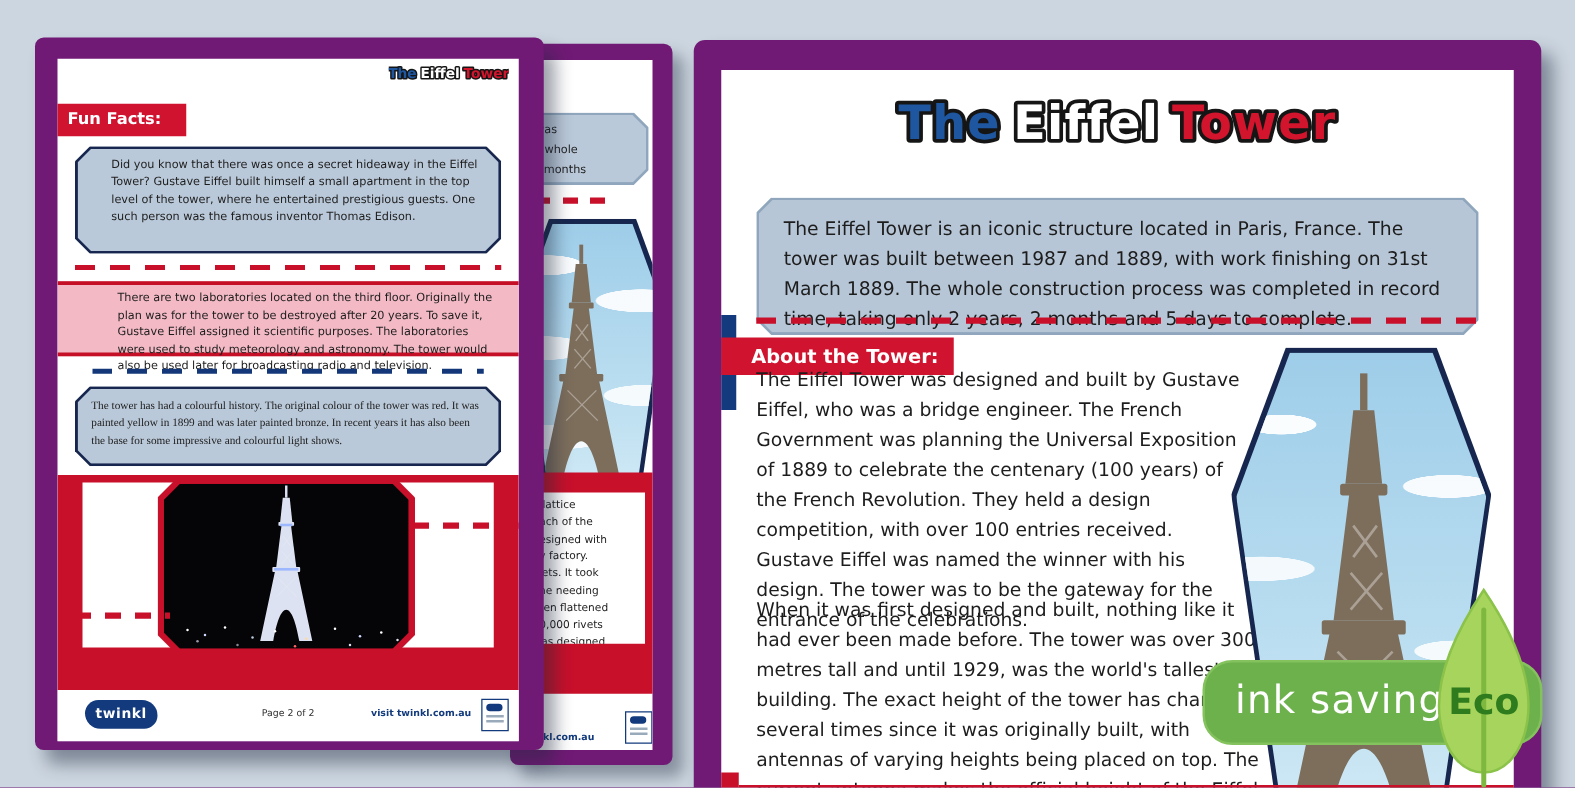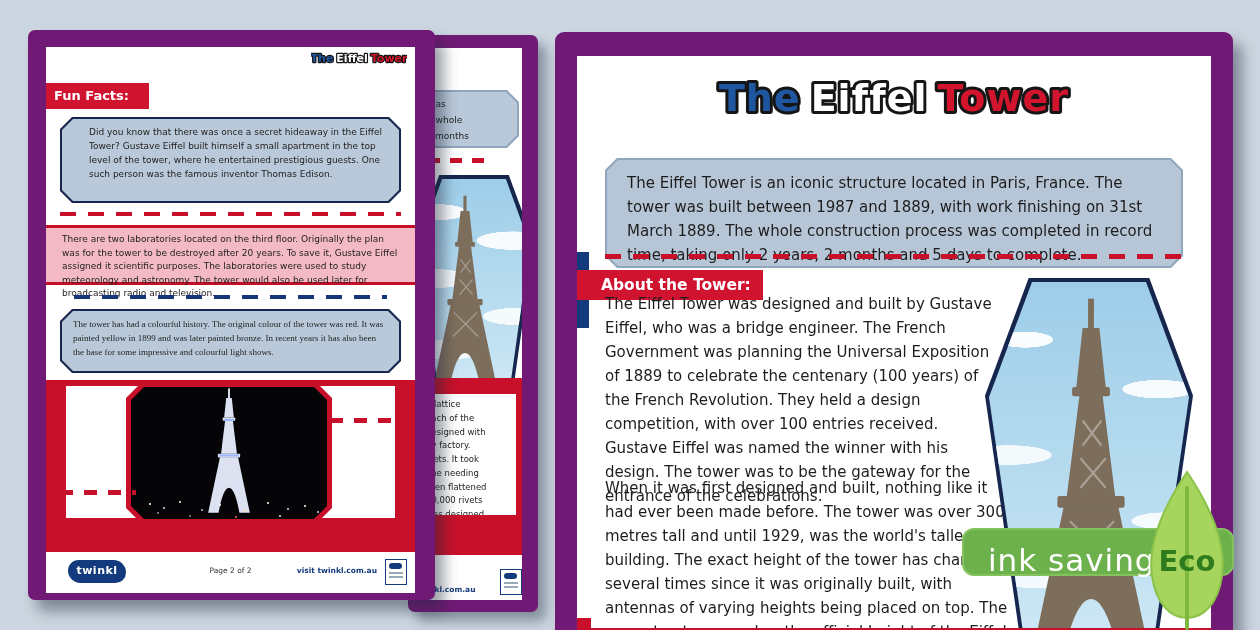--- a/index.html
+++ b/index.html
@@ -35,21 +35,21 @@
   .mini-title { position:absolute; top:3px; right:8px; }
   .lp-ribbon { left:-7px; top:36px; width:110px; height:26px; font-size:13px; line-height:26px; padding-left:15px; }
   .lp-box { left:14px; right:14px; }
   .lp-box .box-text { font-size:9px; line-height:1.55; padding:9px 13px; }
   .lp-box .bevel-outer { background:#16264e; }
   #lp-box1 { top:70px; height:86px;padding-left:16px; }
   #lp-box2 { top:262px; height:64px;font-family:Liberation Serif, serif; }
   #lp-dash1 { top:165px; left:14px; right:14px; height:4px; }
   #lp-pinkbox { position:absolute; left:0; right:0; top:178px; height:60px;
     background:#f3bac5; border-top:3px solid #c40f26; border-bottom:3px solid #c40f26; }
-  #lp-pinkbox .box-text { font-size:9px; line-height:1.5; padding:5px 16px; }
+  #lp-pinkbox .box-text { font-size:9px; line-height:1.5; padding:5px 16px;margin-left:32px; }
   #lp-dash2 { top:248px; left:28px; right:28px; height:4px; }
   #lp-redframe { position:absolute; left:0; right:0; top:333px; height:172px; background:#c8102b; }
   #lp-window { position:absolute; left:20px; right:20px; top:6px; bottom:34px; background:#fff; }
   .lp-frame-dash { position:absolute; height:5px; z-index:4;
     background-image:repeating-linear-gradient(90deg,#c8102b 0 13px,transparent 13px 24px); }
   #lp-photo { position:absolute; left:80px; top:335px; width:206px; height:142px; z-index:3; }
   #lp-photo .photo-border { position:absolute; inset:0; background:#c8102b;
     clip-path:polygon(16px 0,calc(100% - 16px) 0,100% 16px,100% calc(100% - 16px),calc(100% - 16px) 100%,16px 100%,0 calc(100% - 16px),0 16px); }
   #lp-photo .photo-night { position:absolute; inset:5px; background:#050507; overflow:hidden;
     clip-path:polygon(13px 0,calc(100% - 13px) 0,100% 13px,100% calc(100% - 13px),calc(100% - 13px) 100%,13px 100%,0 calc(100% - 13px),0 13px); }
@@ -111,22 +111,22 @@
   #rp-navtab { position:absolute; left:-22px; top:196px; width:34px; height:76px; background:#123a7c; }
   .rp-ribbon { left:-12px; top:214px; width:198px; height:30px; font-size:15.5px; line-height:30px; padding-left:36px; }
   .rp-para { position:absolute; font-size:15px; line-height:1.6; color:#1d1d1d; }
   #rp-para1 { left:28px; top:236px; width:392px; }
   #rp-para2 { left:28px; top:420px; width:404px; }
   #rp-hex { left:408px; top:222px; width:208px; height:420px; }
   #rp-redcorner { position:absolute; left:-22px; top:562px; width:36px; height:60px; background:#c8102b; }
   #rp-redline { position:absolute; left:14px; right:-22px; top:572px; height:12px; background:#c8102b; }
 
   
-  #eco-badge { position:absolute; left:962px; top:528px; width:272px; height:48px; z-index:10;
-    background:#6db14c; border:2px solid #84c25e; border-radius:12px; }
+  #eco-badge { position:absolute; left:962px; top:528px; width:272px; height:68px; z-index:10;
+    background:#6db14c; border:2px solid #84c25e; border-radius:24px; }
   #eco-badge .ink-text { position:absolute; left:24px; top:0; line-height:60px; font-size:31px; color:#fff; letter-spacing:1px; }
   #eco-leaf { position:absolute; left:1128px; top:466px; width:118px; height:166px; z-index:11; }
 </style>
 </head>
 <body>
 
 <svg width="0" height="0" style="position:absolute">
   <defs>
     <g id="eiffel-day">
       <rect x="48.6" y="2" width="2.8" height="14" fill="currentColor"></rect>

